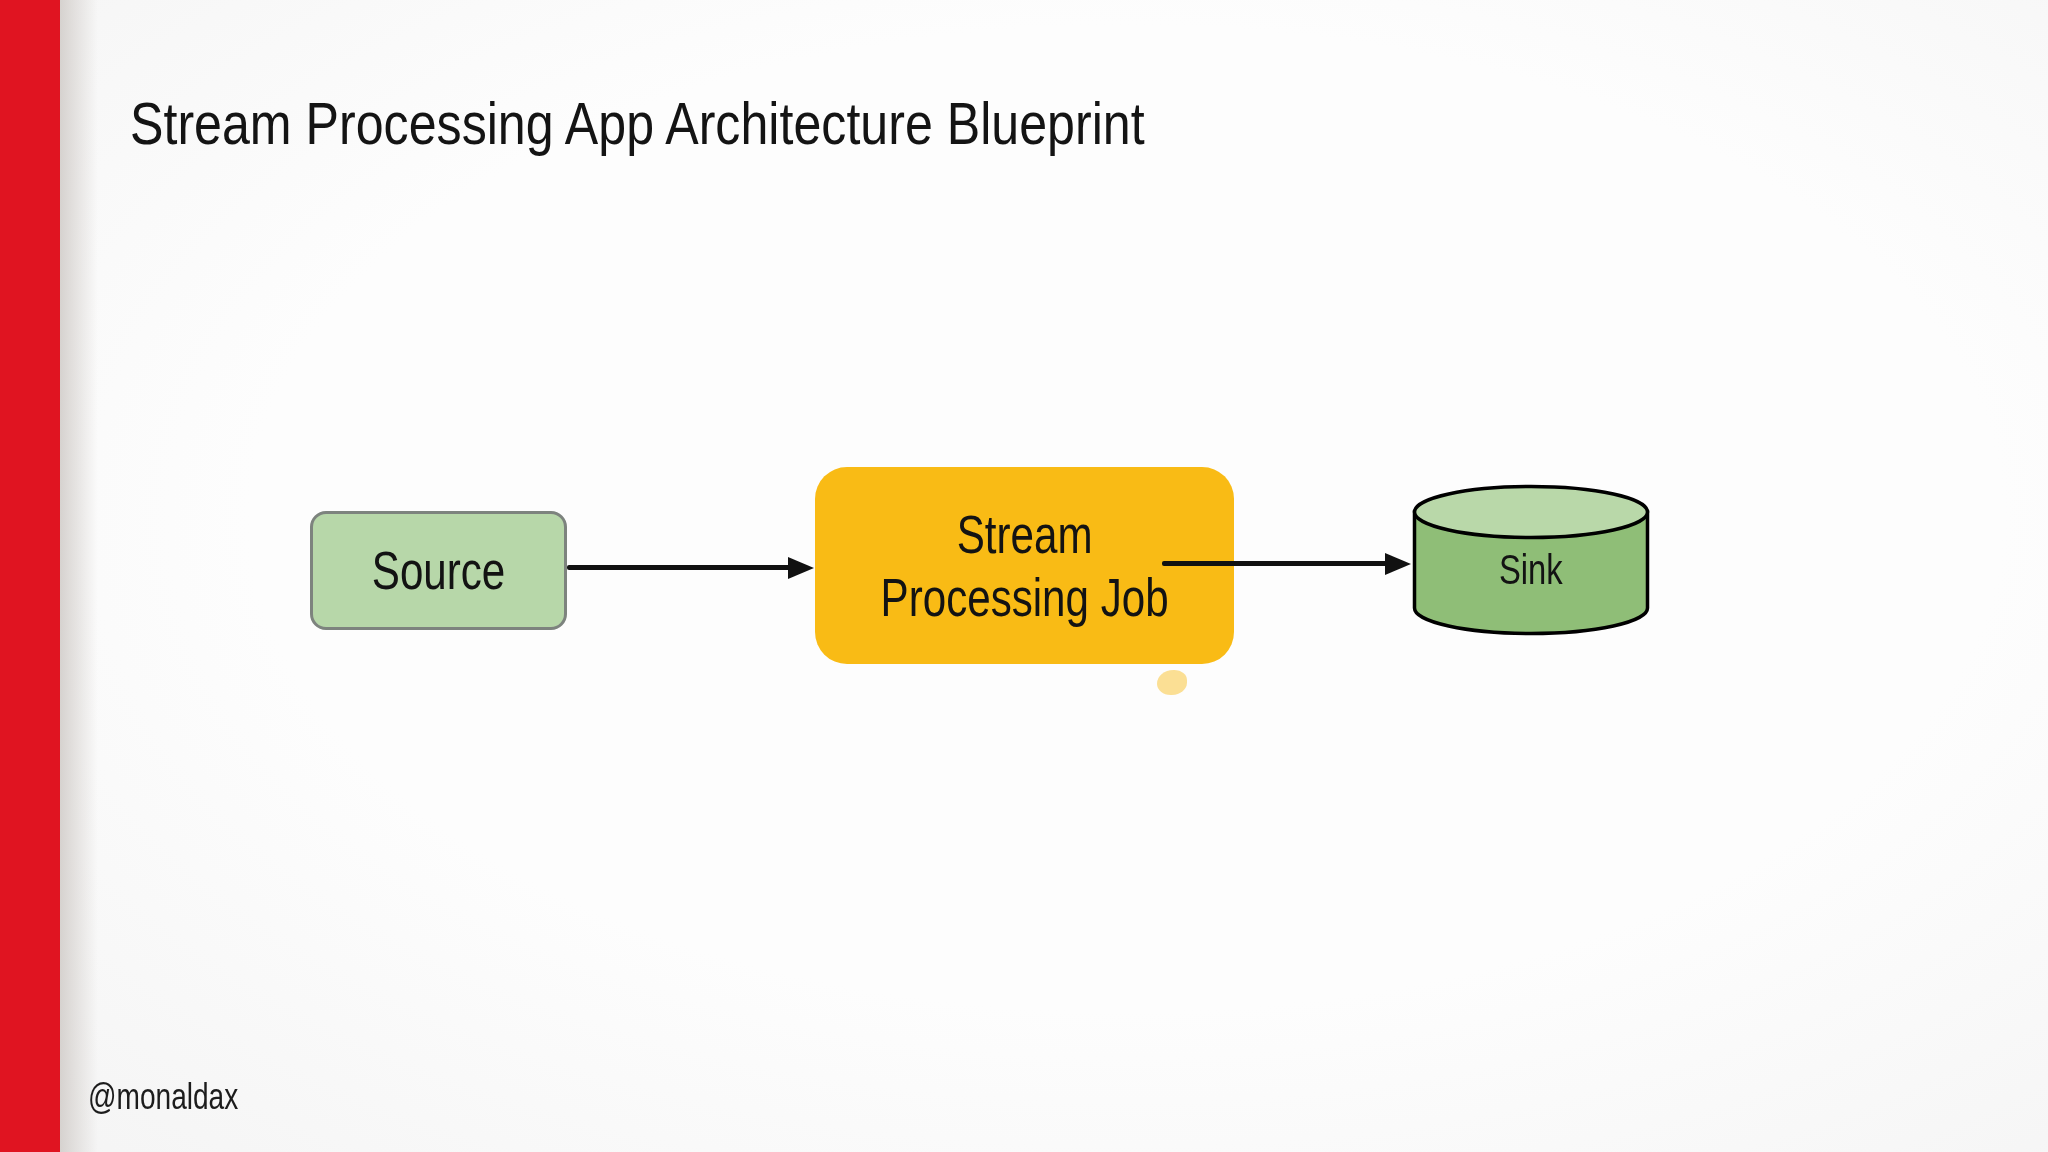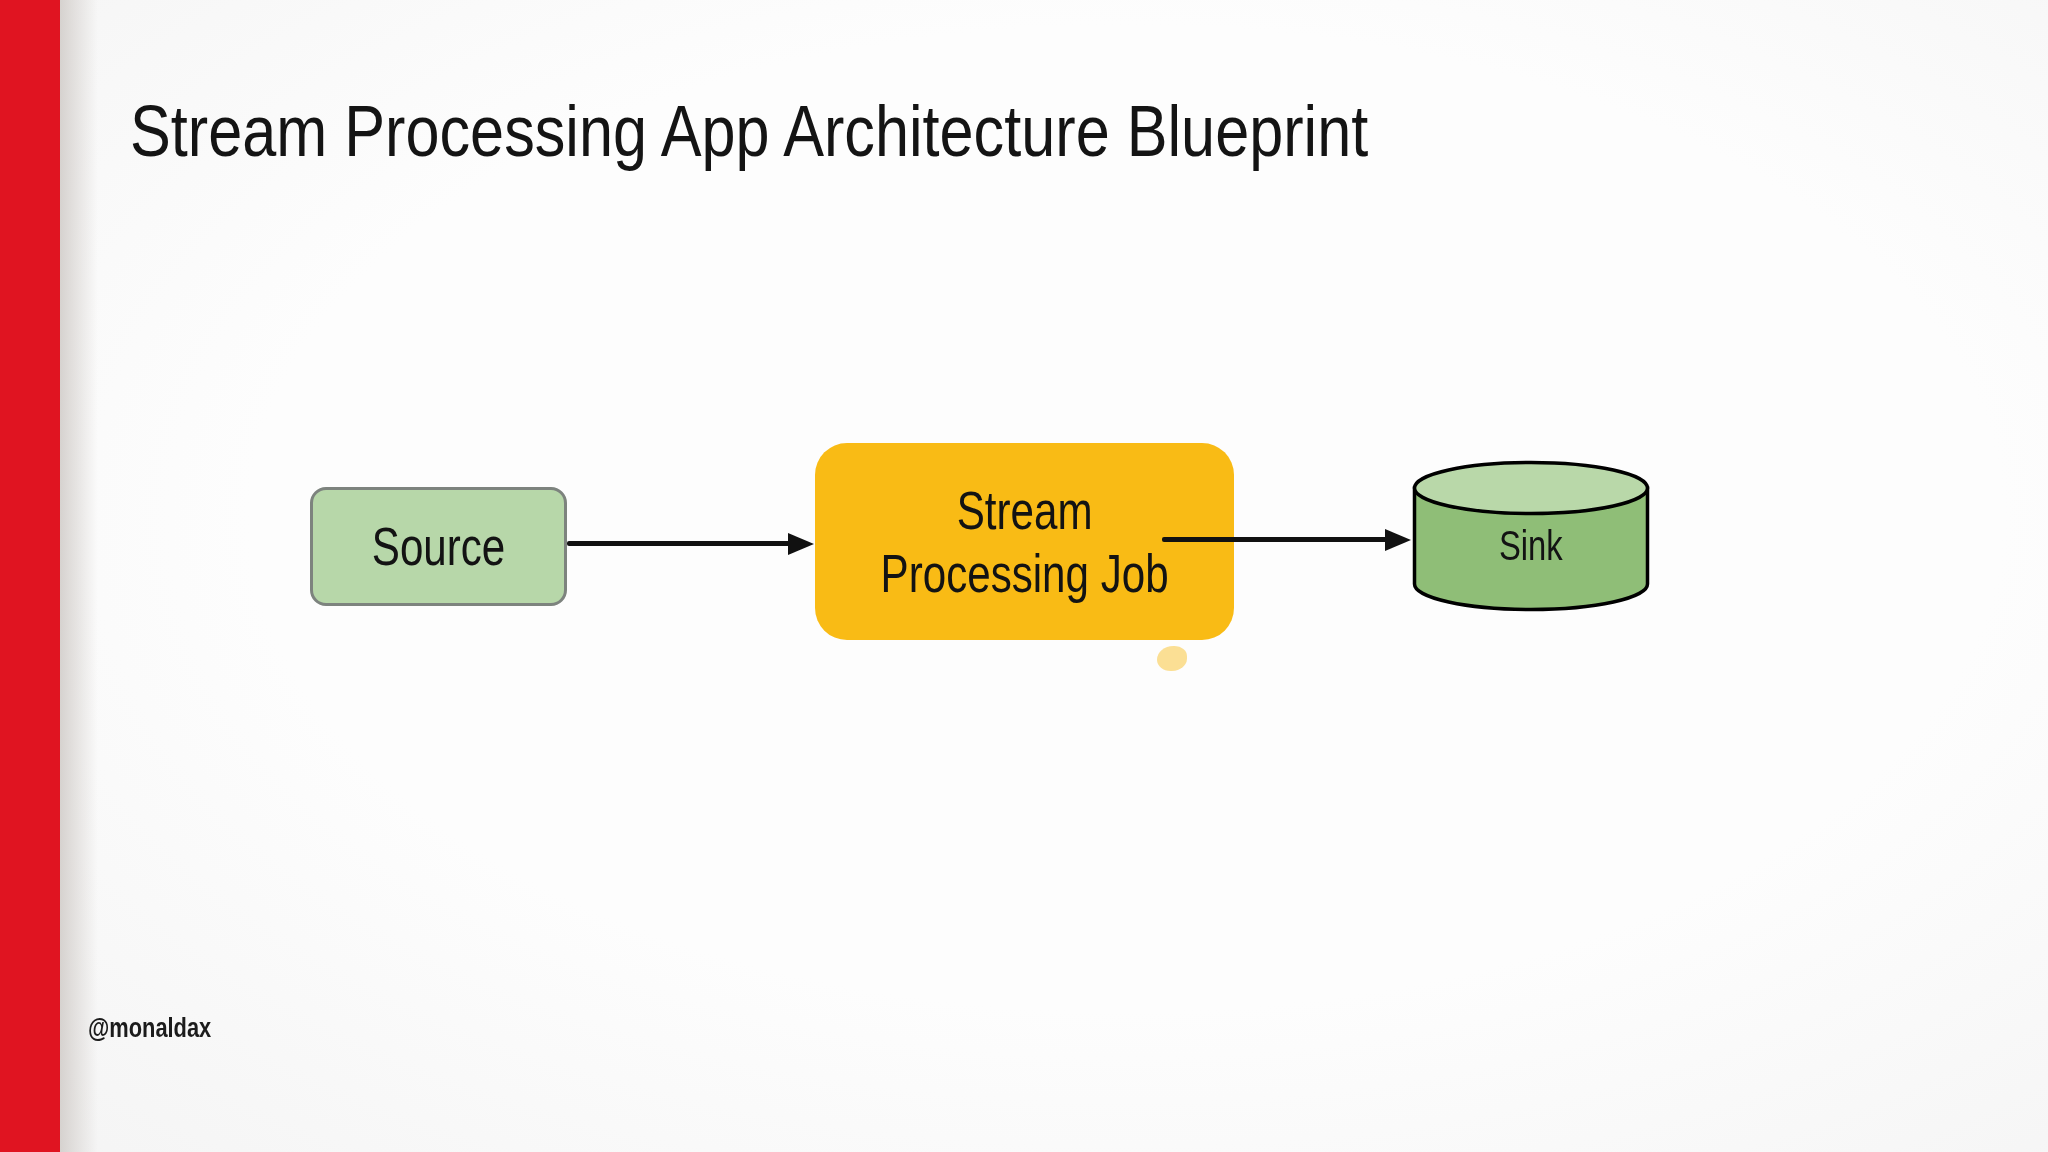--- a/index.html
+++ b/index.html
@@ -26,28 +26,28 @@
     background: linear-gradient(to right, #d6d2cf 0%, rgba(246,246,246,0) 90%);
   }
   
   .cond { display: inline-block; transform: scaleX(0.78); }
   .cond-left { transform-origin: 0 50%; }
   .cond-center { transform-origin: 50% 50%; }
 
   .title {
     position: absolute; left: 130px; top: 90px;
     margin: 0;
-    font-size: 72px; font-weight: 500;
+    font-size: 59px; font-weight: 500;
     letter-spacing: 0px;
     color: #141414;
     white-space: nowrap;
   }
   .title .cond { transform: scaleX(0.85); }
 
-  .diagram { position: absolute; inset: 0; }
+  .diagram { position: absolute; inset: 0; margin-top: 24px; }
 
   .node {
     position: absolute;
     display: flex; align-items: center; justify-content: center;
     color: #131313;
   }
   .node-label { font-size: 54px; white-space: nowrap; line-height: 1.15; }
 
   .node-source {
     left: 310px; top: 487px; width: 257px; height: 119px;
@@ -90,24 +90,23 @@
     width: 238px; height: 152px;
   }
   .node-sink svg { position: absolute; left: 0; top: 0; }
   .sink-label {
     position: absolute; left: 0; top: 62px; width: 238px;
     text-align: center;
     font-size: 42px; color: #131313;
   }
 
   .footer {
-    position: absolute; left: 88px; top: 1012px;
-    font-size: 28px; color: #1c1c1c;
+    position: absolute; left: 88px; top: 1076px;
+    font-size: 36px; color: #1c1c1c;
     white-space: nowrap;
-    font-weight: bold;
   }
 </style>
 </head>
 <body>
 
 <div class="slide">
 
   <div class="accent-bar" style="background-color: rgb(224, 20, 33);"></div>
   <div class="accent-bar-shadow"></div>
 

